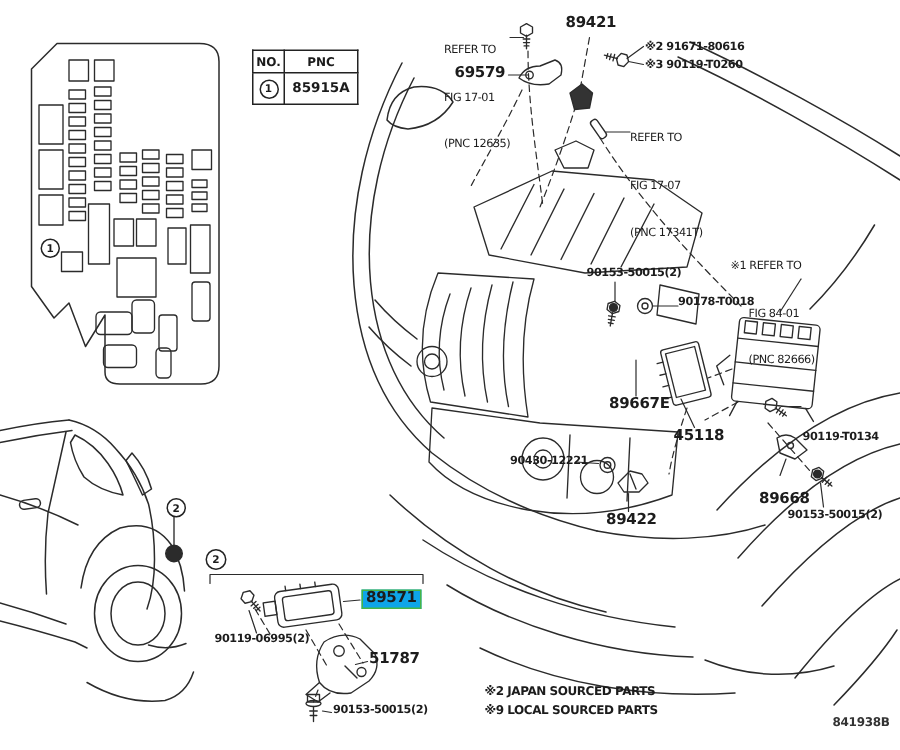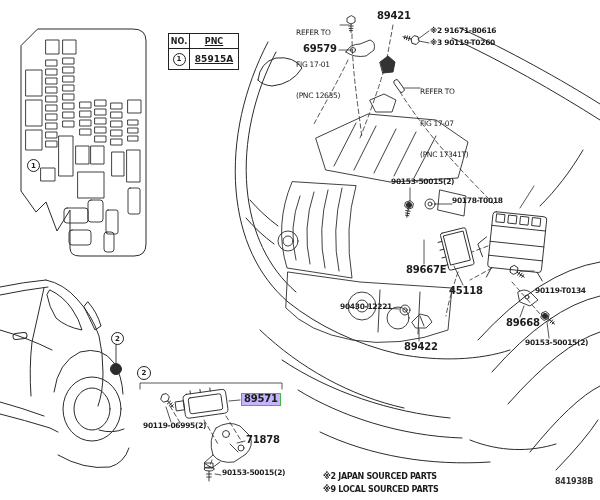--- a/index.html
+++ b/index.html
@@ -3,35 +3,35 @@
 <meta charset="utf-8">
 <style>
   html,body{margin:0;padding:0;background:#fff;}
   .canvas{
     position:relative;width:600px;height:500px;background:#fff;overflow:hidden;
     font-family:"DejaVu Sans","Liberation Sans",sans-serif;color:#1c1c1c;
   }
   svg.art{position:absolute;left:0;top:0;}
   .lbl{position:absolute;font-weight:bold;color:#1c1c1c;white-space:pre;line-height:1;}
   .sm{font-size:7.5px;letter-spacing:-0.3px;}
-  .md{font-size:8px;letter-spacing:-0.3px;margin-top:16px;}
+  .md{font-size:8px;letter-spacing:-0.3px;}
   .lg{font-size:10px;letter-spacing:-0.2px;}
   .callout{position:absolute;font-weight:normal;font-size:7.5px;letter-spacing:-0.3px;line-height:10.5px;white-space:pre;}
   .callout .ind{display:block;margin-left:12px;}
   .callout .l0{display:block;}
   .marker{position:absolute;border:1.2px solid #222;border-radius:50%;background:#fff;
     display:flex;align-items:center;justify-content:center;font-size:7px;font-weight:bold;z-index:4;}
   .title-wrap{position:absolute;left:18px;top:10px;font-size:8px;font-weight:bold;letter-spacing:-0.25px;white-space:pre;}
   .title-wrap .uline{border-bottom:1px solid #222;padding-bottom:1.5px;}
   table.pnc{position:absolute;left:168px;top:33px;border-collapse:collapse;background:#fff;z-index:3;}
   table.pnc td{border:1px solid #222;font-size:8px;font-weight:bold;text-align:center;padding:0;}
   table.pnc tr.hd td{height:14px;}
   table.pnc tr.dt td{height:20px;font-size:9px;}
   table.pnc td.c-no{width:20px;}
-  table.pnc td.c-pnc{width:48px;text-decoration:underline;}
+  table.pnc td.c-pnc{width:48px;}
   .cmark{display:inline-flex;width:11px;height:11px;border:1.1px solid #222;border-radius:50%;
     align-items:center;justify-content:center;font-size:7px;font-weight:bold;vertical-align:middle;}
   .hl{border:1px solid #46b546;padding:0 2px 1px 2px;z-index:5;}
   .code{position:absolute;font-size:8px;color:#333;letter-spacing:-0.2px;font-weight:bold;}
 </style>
 </head>
 <body>
 
 <div class="canvas">
 
@@ -318,36 +318,41 @@
   <div class="callout" style="left:296px;top:7px;">
     <span class="l0">REFER TO</span>
     <span class="l0">FIG 17-01</span>
     <span class="l0">(PNC 12635)</span>
   </div>
   <div class="callout" style="left:420px;top:66px;">
     <span class="l0">REFER TO</span>
     <span class="l0">FIG 17-07</span>
     <span class="l0">(PNC 17341T)</span>
   </div>
+  <div class="callout" style="left:487px;top:151px;">
+    <span class="l0">※1 REFER TO</span>
+    <span class="ind">FIG 84-01</span>
+    <span class="ind">(PNC 82666)</span>
+  </div>
 
   <div class="lbl lg" style="left:377px;top:11px;">89421</div>
   <div class="lbl lg" style="left:303px;top:44px;">69579</div>
   <div class="lbl sm" style="left:430px;top:27px;">※2 91671-80616</div>
   <div class="lbl sm" style="left:430px;top:39px;">※3 90119-T0260</div>
   <div class="lbl sm" style="left:391px;top:178px;">90153-50015(2)</div>
   <div class="lbl sm" style="left:452px;top:197px;">90178-T0018</div>
   <div class="lbl lg" style="left:406px;top:265px;">89667E</div>
   <div class="lbl lg" style="left:449px;top:286px;">45118</div>
   <div class="lbl sm" style="left:535px;top:266px;margin-top:21px;">90119-T0134</div>
-  <div class="lbl lg" style="left:506px;top:318px;">89668</div>
+  <div class="lbl lg" style="left:506px;top:328px;">89668</div>
   <div class="lbl sm" style="left:525px;top:339px;">90153-50015(2)</div>
   <div class="lbl sm" style="left:340px;top:303px;text-align:right;">90430-12221</div>
   <div class="lbl lg" style="left:404px;top:342px;">89422</div>
-  <div class="lbl lg hl" style="left: 241px; top: 393px; background: #c4b5fd;">89571</div>
+  <div class="lbl lg hl" style="left: 241px; top: 393px; background: #0ea5e9;">89571</div>
   <div class="lbl sm" style="left:143px;top:422px;">90119-06995(2)</div>
-  <div class="lbl lg" style="left:246px;top:435px;">71878</div>
+  <div class="lbl lg" style="left:246px;top:435px;">51787</div>
   <div class="lbl sm" style="left:222px;top:469px;">90153-50015(2)</div>
 
   <div class="lbl md" style="left:323px;top:457px;">※2 JAPAN SOURCED PARTS</div>
   <div class="lbl md" style="left:323px;top:470px;">※9 LOCAL SOURCED PARTS</div>
   <div class="code" style="left:555px;top:477px;">841938B</div>
 
 </div>
 
 </body></html>

